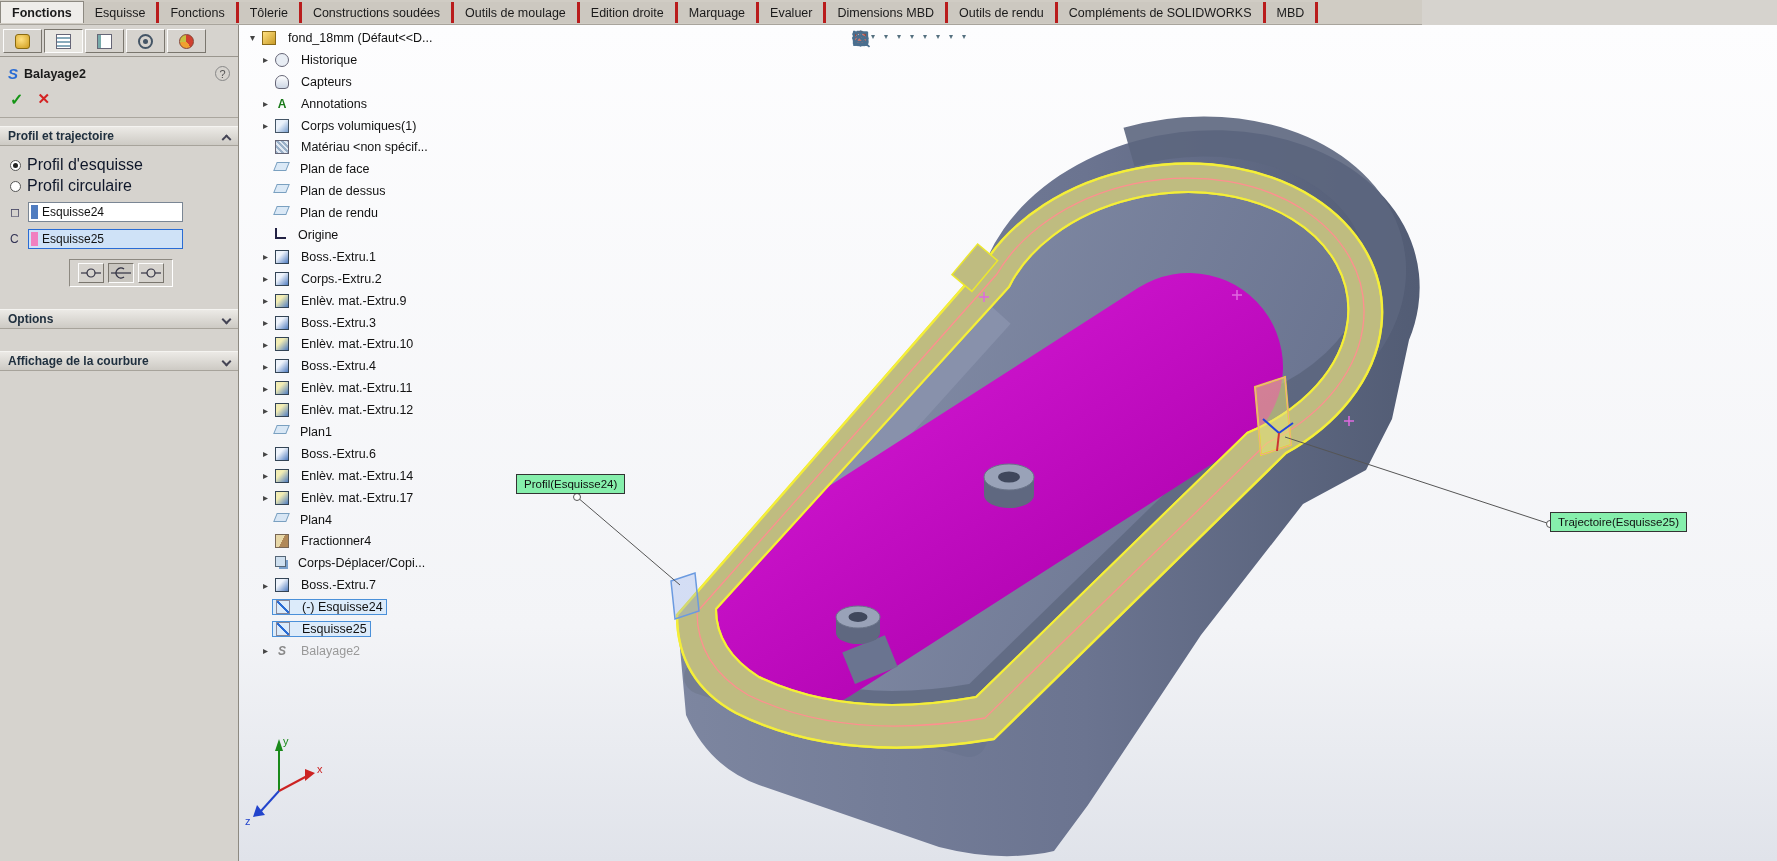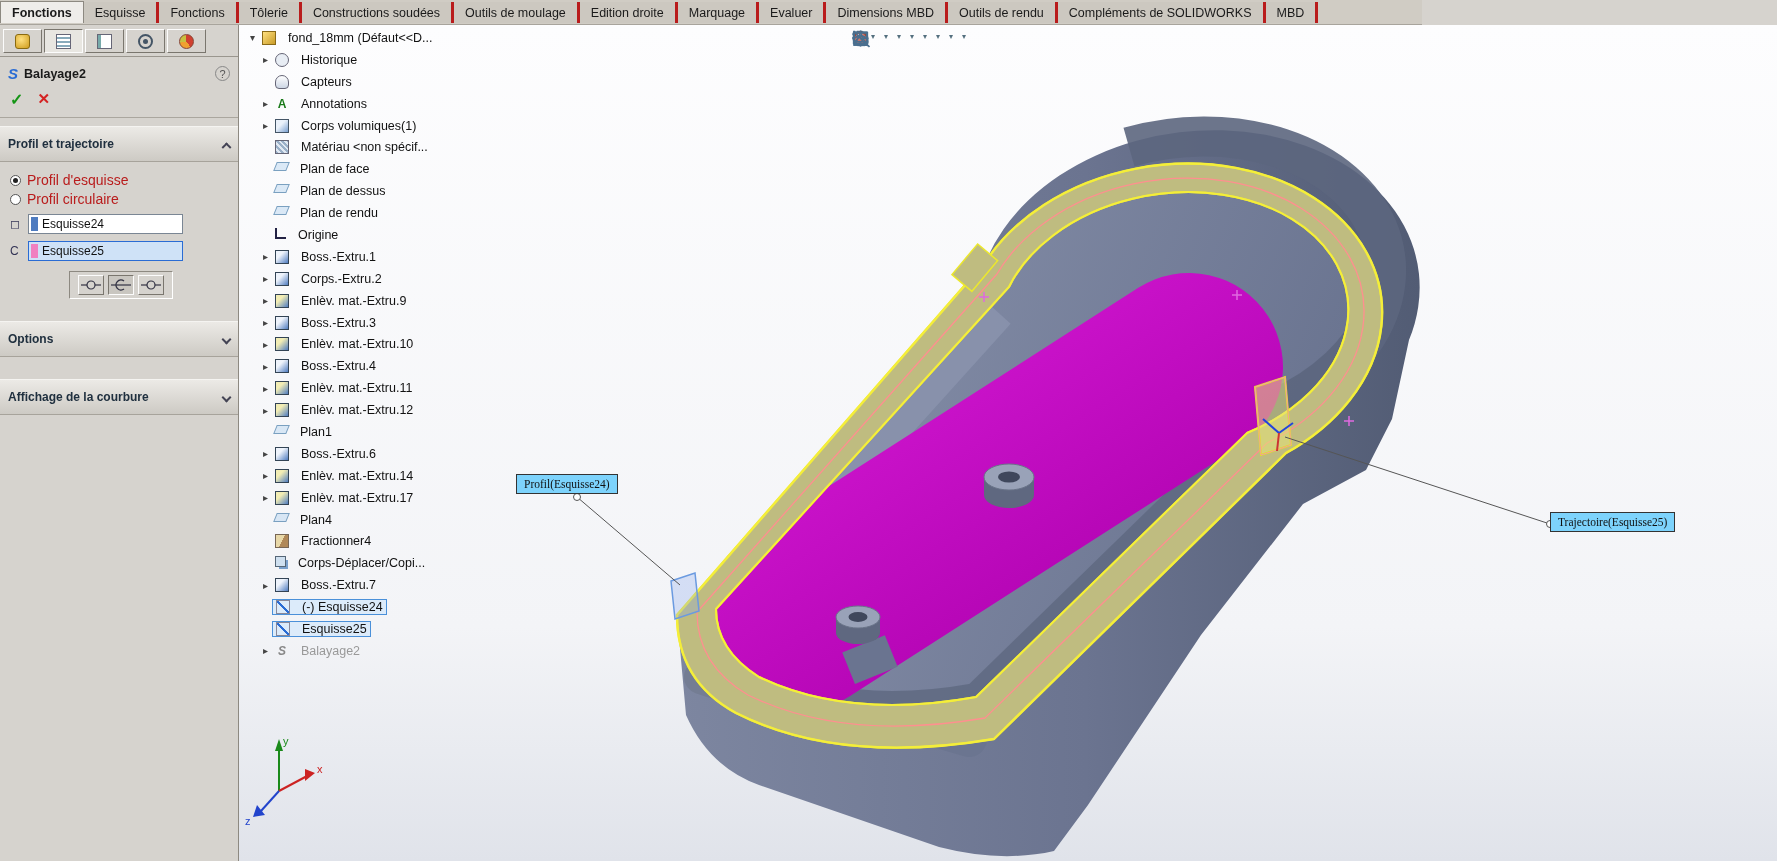--- a/index.html
+++ b/index.html
@@ -34,30 +34,30 @@
 
   .pm-title-row { display:flex; align-items:center; padding:8px 8px 4px 8px; }
   .pm-sweep-glyph { color:#2a6cd4; font-weight:bold; font-style:italic; font-size:15px; margin-right:6px; }
   .pm-title { font-size:12.5px; font-weight:bold; color:#1a1a1a; flex:1; }
   .pm-help { width:15px; height:15px; border:1px solid #888; border-radius:50%; font-size:11px;
     color:#555; text-align:center; line-height:14px; }
   .pm-confirm-row { display:flex; gap:14px; padding:4px 10px 8px 10px; border-bottom:1px solid #aaa69e; }
   .pm-check { color:#159515; font-size:16px; font-weight:bold; }
   .pm-cancel { color:#d42222; font-size:15px; font-weight:bold; }
 
-  .pm-section-hd { margin-top:8px; height:36px; display:flex; align-items:center;
+  .pm-section-hd { margin-top:8px; height:20px; display:flex; align-items:center;
     background:linear-gradient(#eceae6,#cdcac4); border-top:1px solid #f5f4f1; border-bottom:1px solid #a7a39b;
     padding:0 8px; font-size:12px; font-weight:bold; color:#20303f; }
   .pm-section-hd .hd-label { flex:1; }
   .chev { width:7px; height:7px; border-right:2px solid #445; border-bottom:2px solid #445; display:inline-block; }
   .chev.up { transform:rotate(-135deg) translate(-2px,-2px); }
   .chev.down { transform:rotate(45deg); }
 
   .pm-body { padding:7px 6px 10px 10px; }
-  .radio-row { display:flex; align-items:center; margin:3px 0; font-size:14px; color:#b91c1c; }
+  .radio-row { display:flex; align-items:center; margin:3px 0; font-size:16px; color:#0f172a; }
   .radio { width:11px; height:11px; border:1px solid #555; border-radius:50%; background:#fff;
     margin-right:6px; position:relative; }
   .radio.sel::after { content:""; position:absolute; left:2px; top:2px; width:5px; height:5px;
     border-radius:50%; background:#222; }
   .field-row { display:flex; align-items:center; margin:7px 0; }
   .field-glyph { width:18px; font-size:12px; color:#335; }
   .pm-input { width:155px; height:20px; border:1px solid #7a8694; background:#fff; display:flex;
     align-items:center; font-size:12px; color:#111; padding-left:2px; }
   .pm-input .swatch { width:7px; height:14px; margin-right:4px; }
   .pm-input.sel { background:#cfe2f7; border:1px solid #2a6cd4; }
@@ -96,22 +96,22 @@
   .fi-origin { width:11px; height:11px; border-left:2px solid #224; border-bottom:2px solid #224; }
   .fi-boss { border:1px solid #345; background:linear-gradient(135deg,#eef3fb 35%,#4f7cc0); }
   .fi-cut { border:1px solid #345; background:linear-gradient(135deg,#f2edb4 35%,#4f7cc0); }
   .fi-sketch { border:1px solid #889; background:#fff linear-gradient(45deg,transparent 44%,#2a6cd4 44%,#2a6cd4 58%,transparent 58%); }
   .fi-split { border:1px solid #765; background:linear-gradient(115deg,#e8d8a8 50%,#b08858 50%); }
   .fi-movecopy { border:1px solid #567; background:#cfe0f0; box-shadow:3px 3px 0 -1px #7aa0cc; width:11px; height:11px; }
   .fi-sweep { color:#888; font-weight:bold; font-style:italic; font-size:12px; line-height:14px; text-align:center; }
   .tree-row.sel .fi-sketch { background:#dcebfa linear-gradient(45deg,transparent 44%,#2a6cd4 44%,#2a6cd4 58%,transparent 58%); }
 
   
-  .callout { position:absolute; background:#7dd3fc; border:1px solid #333; font-size:11.5px; color:#111;
-    padding:3px 7px; white-space:nowrap;font-family:Liberation Serif, serif; }
+  .callout { position:absolute; background:#86efac; border:1px solid #333; font-size:11.5px; color:#111;
+    padding:3px 7px; white-space:nowrap; }
 </style>
 </head>
 <body>
 
 <div class="ribbon-bar">
     <div class="rtab active">Fonctions</div>
     <div class="rtab">Esquisse</div>
     <div class="rtab">Fonctions</div>
     <div class="rtab">Tôlerie</div>
     <div class="rtab">Constructions soudées</div>

